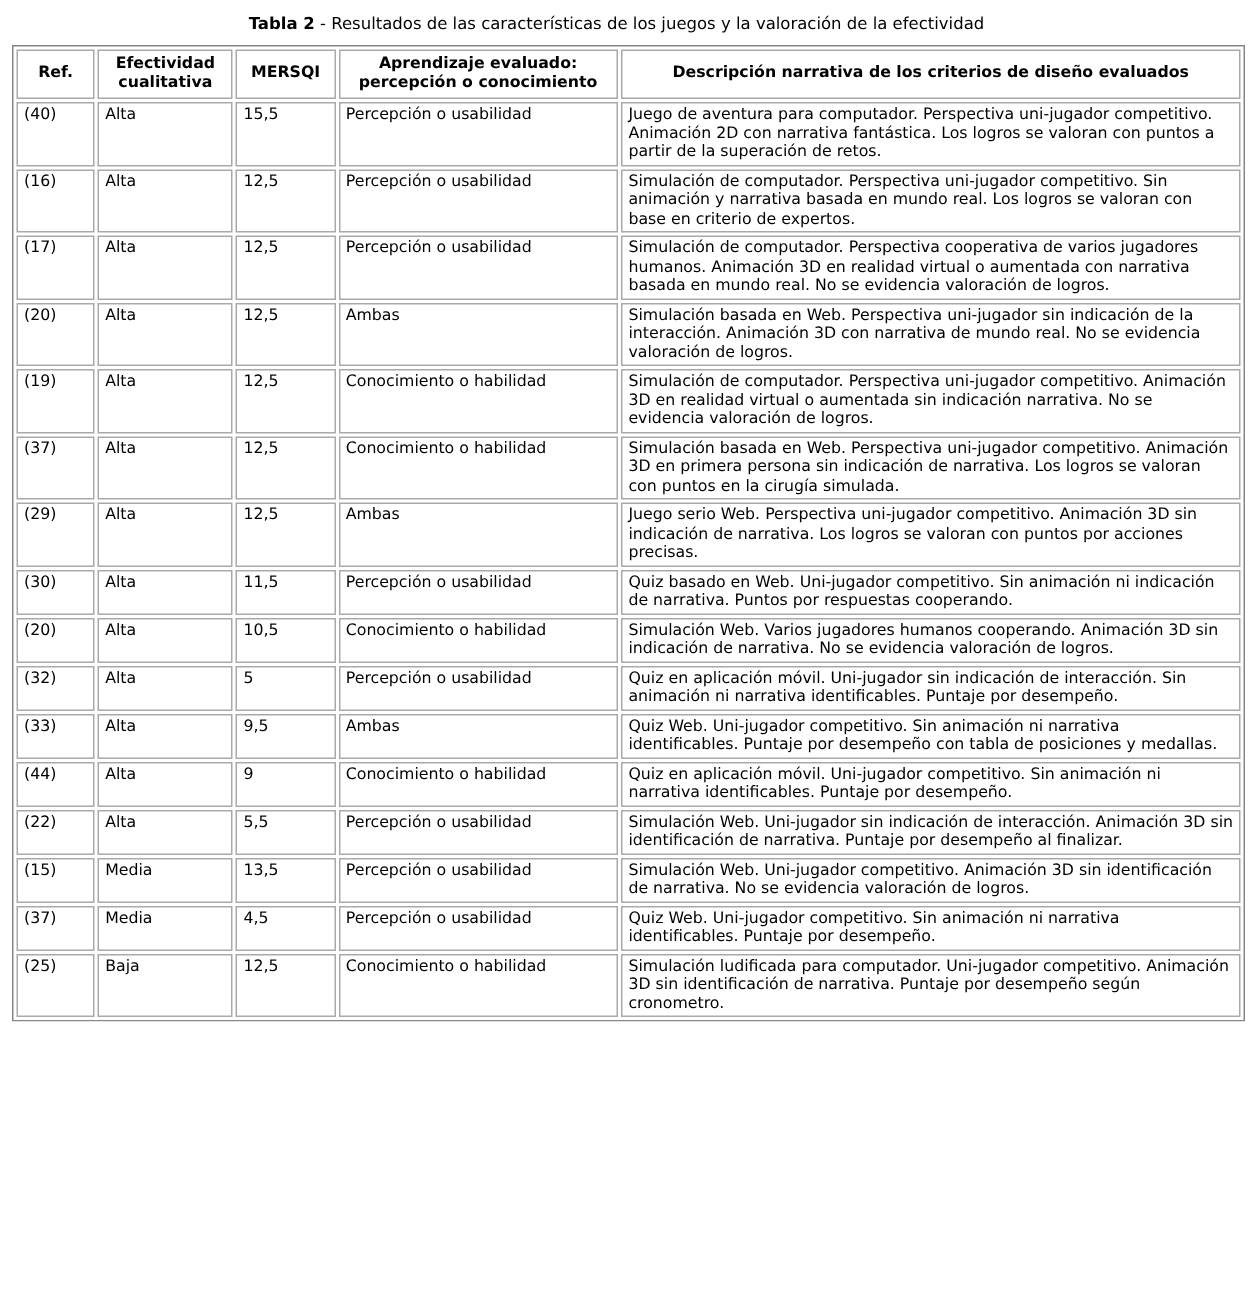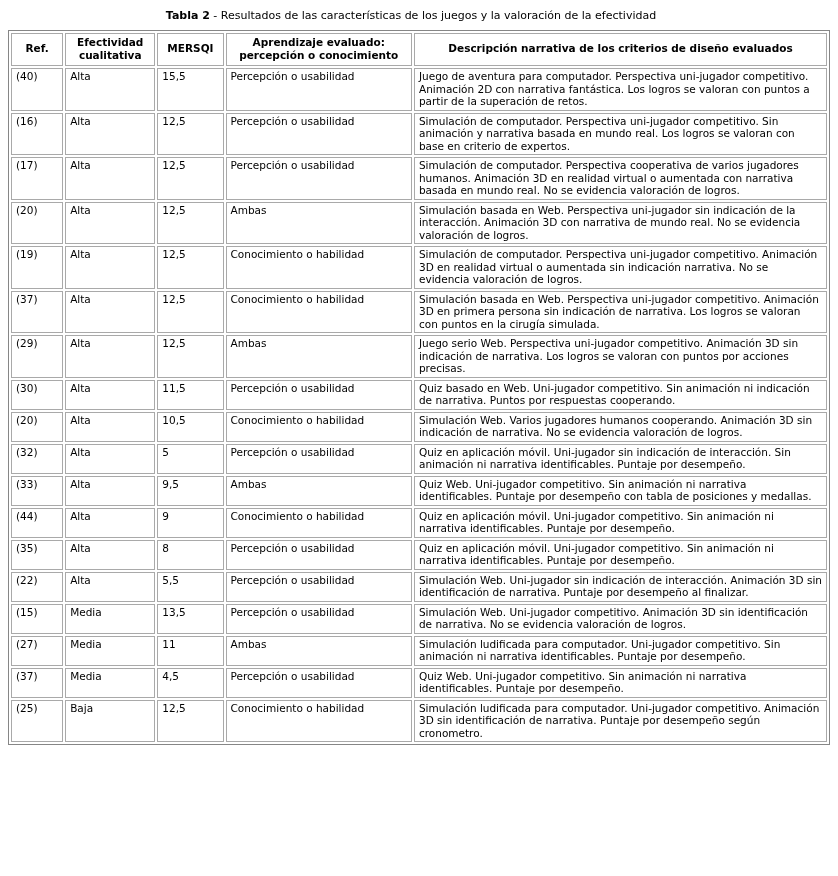--- a/index.html
+++ b/index.html
@@ -150,46 +150,32 @@
           <td>Quiz Web. Uni-jugador competitivo. Sin animación ni narrativa identificables. Puntaje por desempeño con tabla de posiciones y medallas.</td>
         </tr>
         <tr>
           <td>(44)</td>
           <td>Alta</td>
           <td>9</td>
           <td>Conocimiento o habilidad</td>
           <td>Quiz en aplicación móvil. Uni-jugador competitivo. Sin animación ni narrativa identificables. Puntaje por desempeño.</td>
         </tr>
         <tr>
-          <td>(35)</td>
-          <td>Alta</td>
-          <td>8</td>
-          <td>Percepción o usabilidad</td>
-          <td>Quiz en aplicación móvil. Uni-jugador competitivo. Sin animación ni narrativa identificables. Puntaje por desempeño.</td>
-        </tr>
-        <tr>
           <td>(22)</td>
           <td>Alta</td>
           <td>5,5</td>
           <td>Percepción o usabilidad</td>
           <td>Simulación Web. Uni-jugador sin indicación de interacción. Animación 3D sin identificación de narrativa. Puntaje por desempeño al finalizar.</td>
         </tr>
         <tr>
           <td>(15)</td>
           <td>Media</td>
           <td>13,5</td>
           <td>Percepción o usabilidad</td>
           <td>Simulación Web. Uni-jugador competitivo. Animación 3D sin identificación de narrativa. No se evidencia valoración de logros.</td>
-        </tr>
-        <tr>
-          <td>(27)</td>
-          <td>Media</td>
-          <td>11</td>
-          <td>Ambas</td>
-          <td>Simulación ludificada para computador. Uni-jugador competitivo. Sin animación ni narrativa identificables. Puntaje por desempeño.</td>
         </tr>
         <tr>
           <td>(37)</td>
           <td>Media</td>
           <td>4,5</td>
           <td>Percepción o usabilidad</td>
           <td>Quiz Web. Uni-jugador competitivo. Sin animación ni narrativa identificables. Puntaje por desempeño.</td>
         </tr>
         <tr>
           <td>(25)</td>

